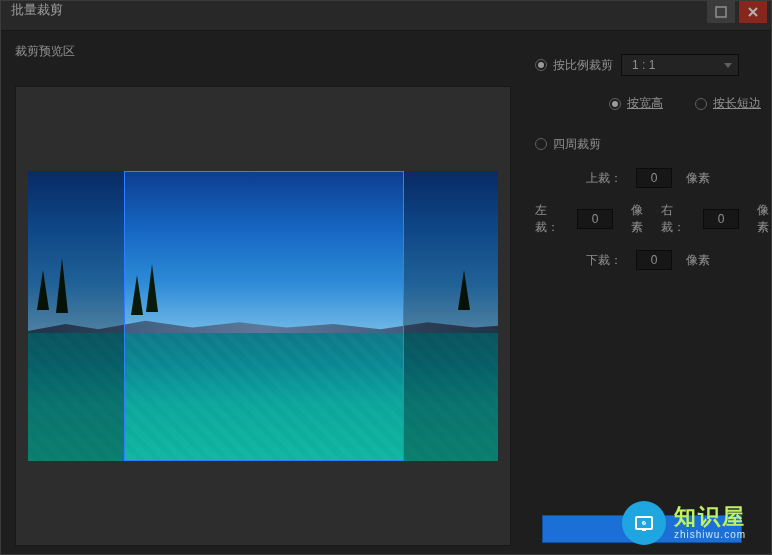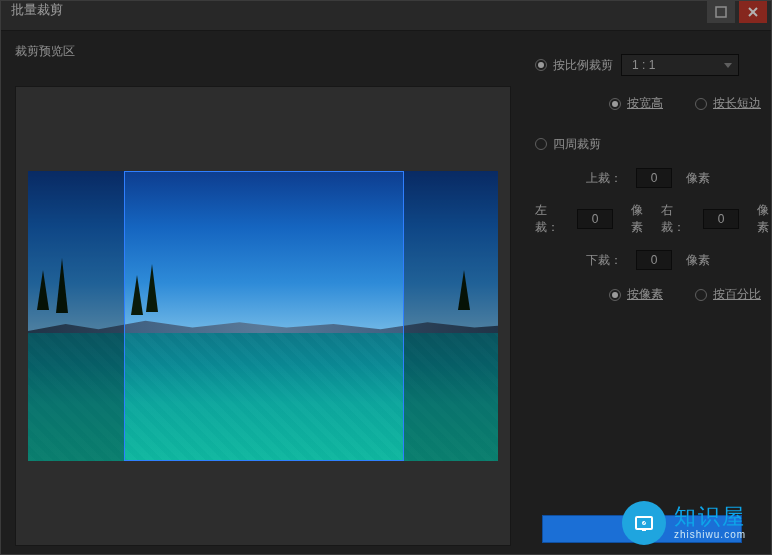--- a/index.html
+++ b/index.html
@@ -82,21 +82,21 @@
     color:#fff; display:flex; align-items:center; justify-content:center; cursor:pointer;
   }
   .watermark {
     position:absolute; right:0; bottom:0; width:160px; height:64px;
     display:flex; align-items:center; gap:8px; padding:6px 10px;
     pointer-events:none;
   }
   .wm-badge { width:44px; height:44px; border-radius:50%; background:#1fa5df; display:flex; align-items:center; justify-content:center; }
   .wm-badge svg { fill:#fff; }
   .wm-text { display:flex; flex-direction:column; line-height:1; }
-  .wm-text .big { color:#0ea5e9; font-size:22px; font-weight:400; letter-spacing:2px; }
+  .wm-text .big { color:#bef264; font-size:22px; font-weight:700; letter-spacing:2px; }
   .wm-text .small { color:#cfe8f5; font-size:10px; letter-spacing:1px; margin-top:2px; }
 </style>
 </head>
 <body>
 
 <div class="window">
   <div class="titlebar">
     <span class="titlebar-title">批量裁剪</span>
     <div class="titlebar-btns">
       <div class="titlebar-btn">
@@ -176,30 +176,20 @@
         <input class="num-input" value="0" style="">
         <span class="lbl">像素</span>
       </div>
 
       <div class="field-row">
         <span class="lbl">下裁：</span>
         <input class="num-input" value="0" style="">
         <span class="lbl">像素</span>
       </div>
 
-      <div class="subrow">
-        <div class="opt">
-          <span class="radio selected"></span>
-          <span class="lbl">按像素</span>
-        </div>
-        <div class="opt">
-          <span class="radio"></span>
-          <span class="lbl">按百分比</span>
-        </div>
-      </div>
 
     </div>
   </div>
 
   <div class="footer-btn">
     <span>确</span>
   </div>
 </div>
 
 <div class="watermark">

